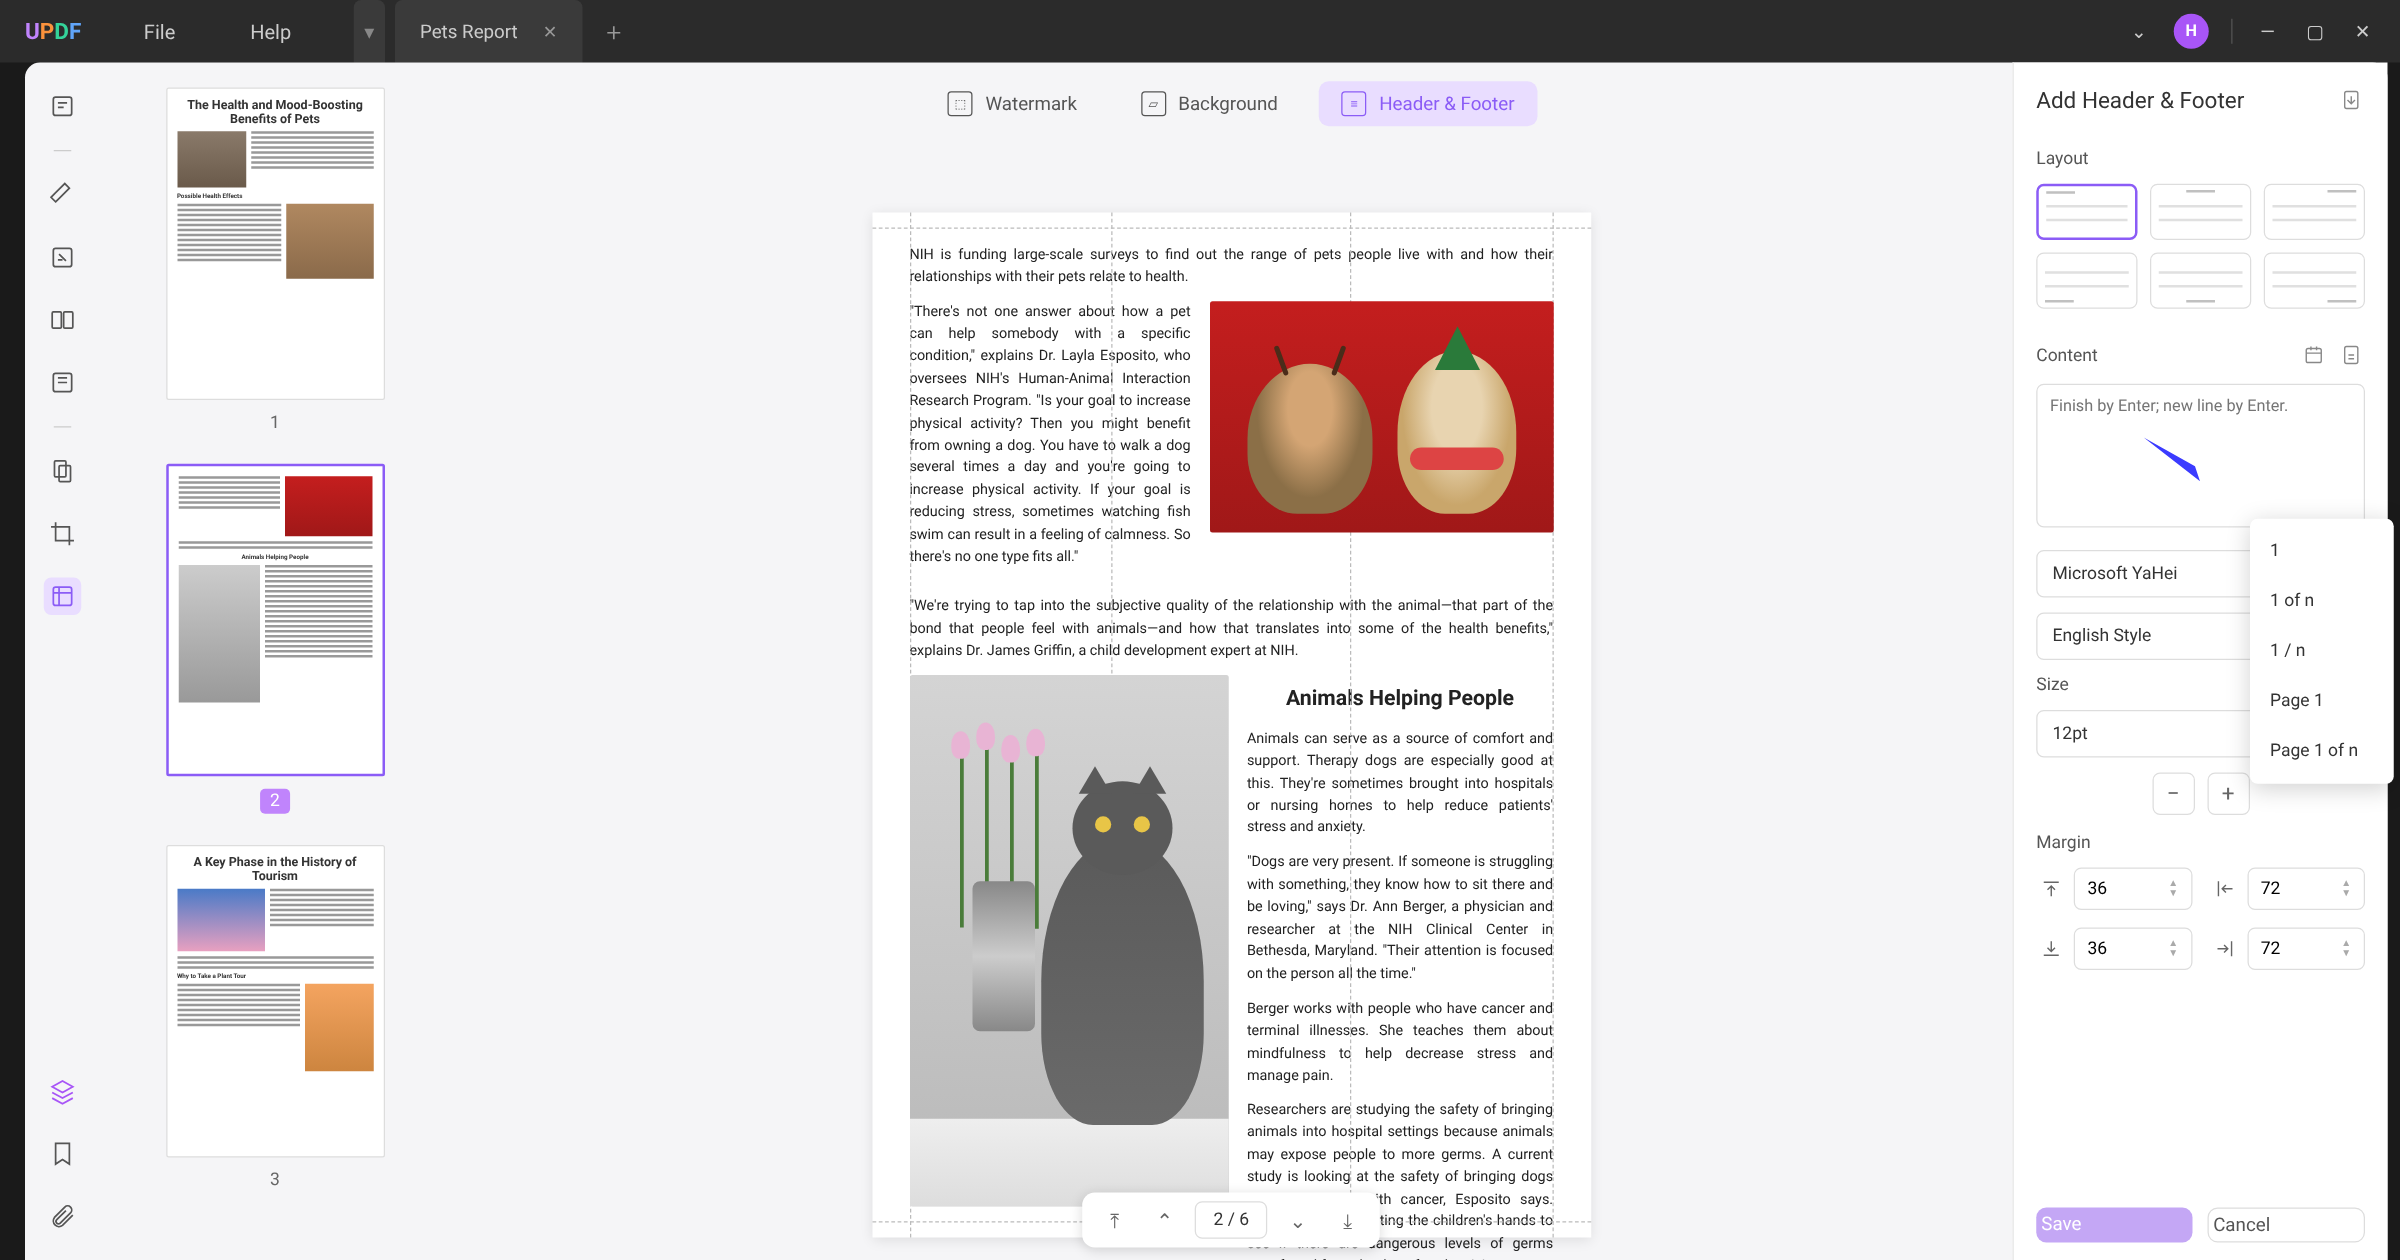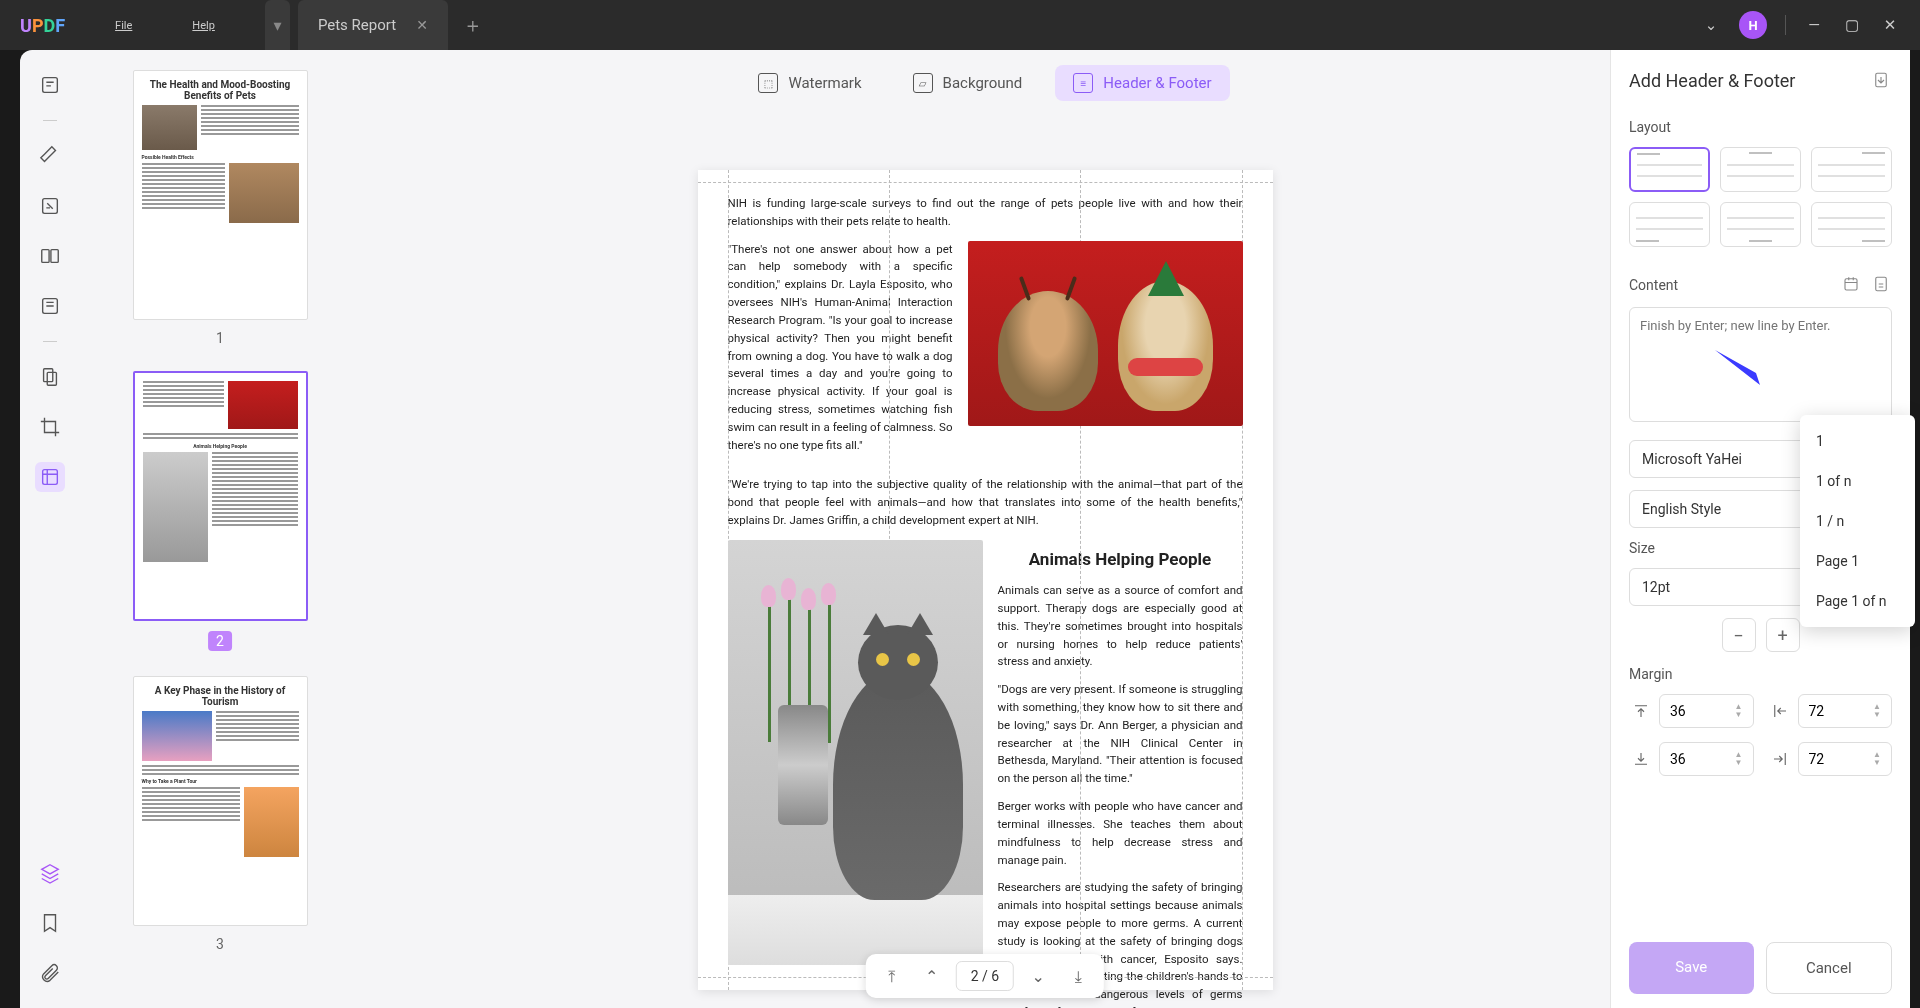--- a/index.html
+++ b/index.html
@@ -2,21 +2,21 @@
 <html><head>
 <meta charset="utf-8">
 <style>
 * { margin:0; padding:0; box-sizing:border-box; font-family:-apple-system,BlinkMacSystemFont,"Segoe UI",Roboto,sans-serif; }
 body { background:#1a1a1a; width:1920px; height:1008px; overflow:hidden; position:relative; }
 
 
 .titlebar { height:50px; background:#2b2b2b; display:flex; align-items:center; color:#ccc; }
 .logo { padding:0 20px; font-weight:bold; font-size:18px; }
 .logo .u{color:#c084fc;} .logo .p1{color:#fb923c;} .logo .d{color:#34d399;} .logo .f{color:#60a5fa;}
-.menu-item { padding:0 30px; font-size:11px; cursor:pointer;text-decoration:underline; }
+.menu-item { padding:0 30px; font-size:16px; cursor:pointer; }
 .tab-area { display:flex; align-items:center; height:100%; margin-left:20px; }
 .tab-handle { width:25px; height:100%; background:#3a3a3a; border-radius:6px 6px 0 0; margin-right:8px; display:flex; align-items:center; justify-content:center; color:#888;}
 .tab { background:#3a3a3a; height:100%; display:flex; align-items:center; padding:0 20px; border-radius:6px 6px 0 0; gap:20px; font-size:15px; }
 .tab-close { color:#999; font-size:14px; cursor:pointer; }
 .tab-new { margin-left:15px; color:#999; font-size:20px; cursor:pointer; }
 .winctrl { margin-left:auto; display:flex; align-items:center; gap:18px; padding-right:20px; }
 .avatar { width:28px; height:28px; background:#a855f7; border-radius:50%; display:flex; align-items:center; justify-content:center; color:#fff; font-size:13px; font-weight:bold; }
 .wc { color:#ccc; font-size:15px; cursor:pointer; width:20px; text-align:center;}
 .sep{width:1px;height:20px;background:#555;}
 
@@ -97,21 +97,21 @@
 .size-row,.margin-row{display:flex;gap:12px;align-items:center;margin-bottom:12px;flex-direction:column;}
 .spin-btns{display:flex;gap:10px;}
 .spin-btn{width:34px;height:34px;border:1px solid #ddd;border-radius:6px;display:flex;align-items:center;justify-content:center;cursor:pointer;color:#666;font-size:18px;}
 .margin-grid{display:grid;grid-template-columns:1fr 1fr;gap:14px;}
 .margin-cell{display:flex;align-items:center;gap:6px;}
 .margin-ico{width:24px;height:24px;color:#666;display:flex;align-items:center;justify-content:center;}
 .margin-ico svg{width:18px;height:18px;stroke:#666;fill:none;stroke-width:1.5;}
 .margin-input{flex:1;border:1px solid #ddd;border-radius:6px;padding:8px 10px;font-size:14px;display:flex;justify-content:space-between;align-items:center;}
 .margin-input .spn{display:flex;flex-direction:column;color:#aaa;font-size:8px;line-height:8px;}
 .btn-row{position:absolute;bottom:14px;left:18px;right:18px;display:flex;gap:12px;}
-.btn{flex:1;padding:16px;border-radius:8px;font-size:15px;text-align:center;cursor:pointer;}
+.btn{flex:1;padding:4px;border-radius:8px;font-size:15px;cursor:pointer;}
 .btn-save{background:#c4a7f5;color:#fff;}
 .btn-cancel{background:#fff;border:1px solid #ddd;color:#555;}
 .content-icons{display:flex;gap:10px;align-items:center;}
 .ci{width:20px;height:20px;color:#888;cursor:pointer;}
 .ci svg{width:18px;height:18px;stroke:#888;fill:none;stroke-width:1.5;}
 
 
 .callout-arrow{position:absolute;top:295px;right:140px;width:60px;height:60px;pointer-events:none;z-index:20;}
 .callout-arrow svg{width:100%;height:100%;}
 

